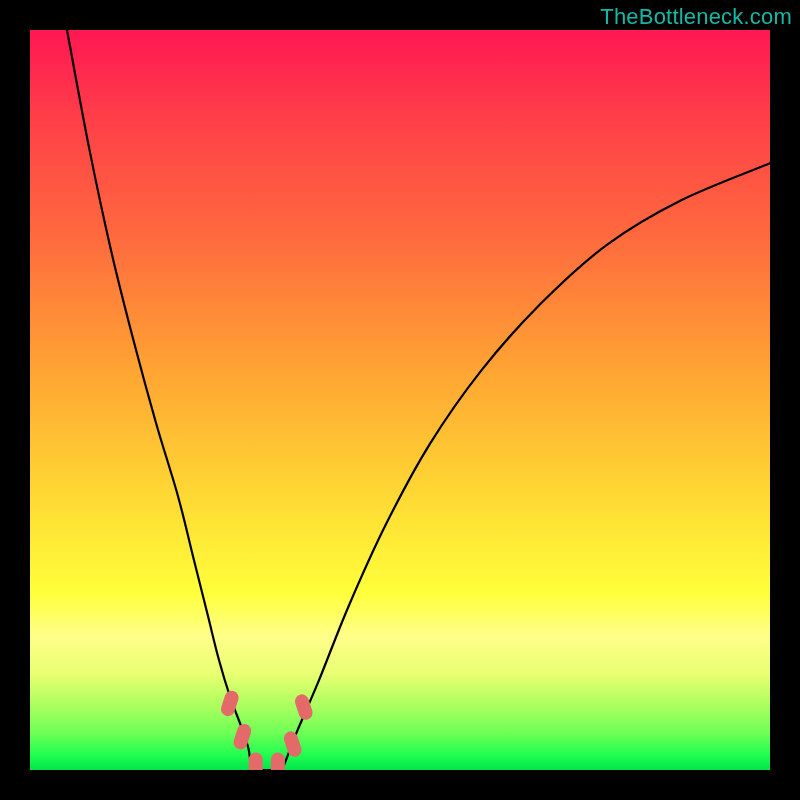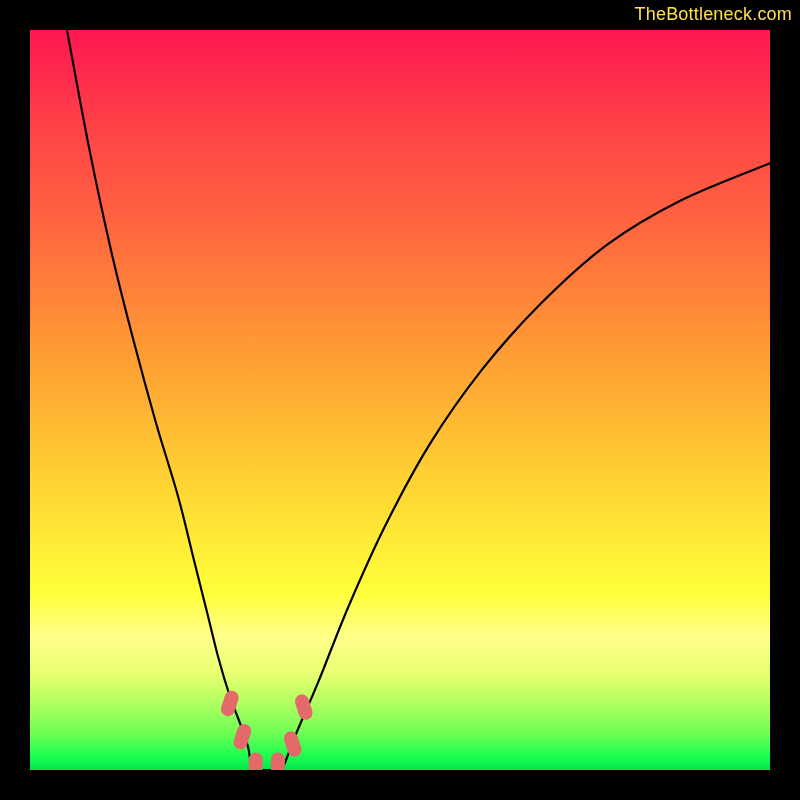--- a/index.html
+++ b/index.html
@@ -46,22 +46,22 @@
     position: absolute;
     left: 0;
     top: 0;
     width: 740px;
     height: 740px;
   }
   .watermark {
     position: absolute;
     top: 4px;
     right: 8px;
-    color: #fde047;
-    font-size: 18px;
+    color: #14b8a6;
+    font-size: 22px;
     font-weight: 400;
     letter-spacing: 0.2px;
   }
   .marker {
     fill: #e46a6a;
     stroke: none;
   }
 </style>
 </head>
 <body>

